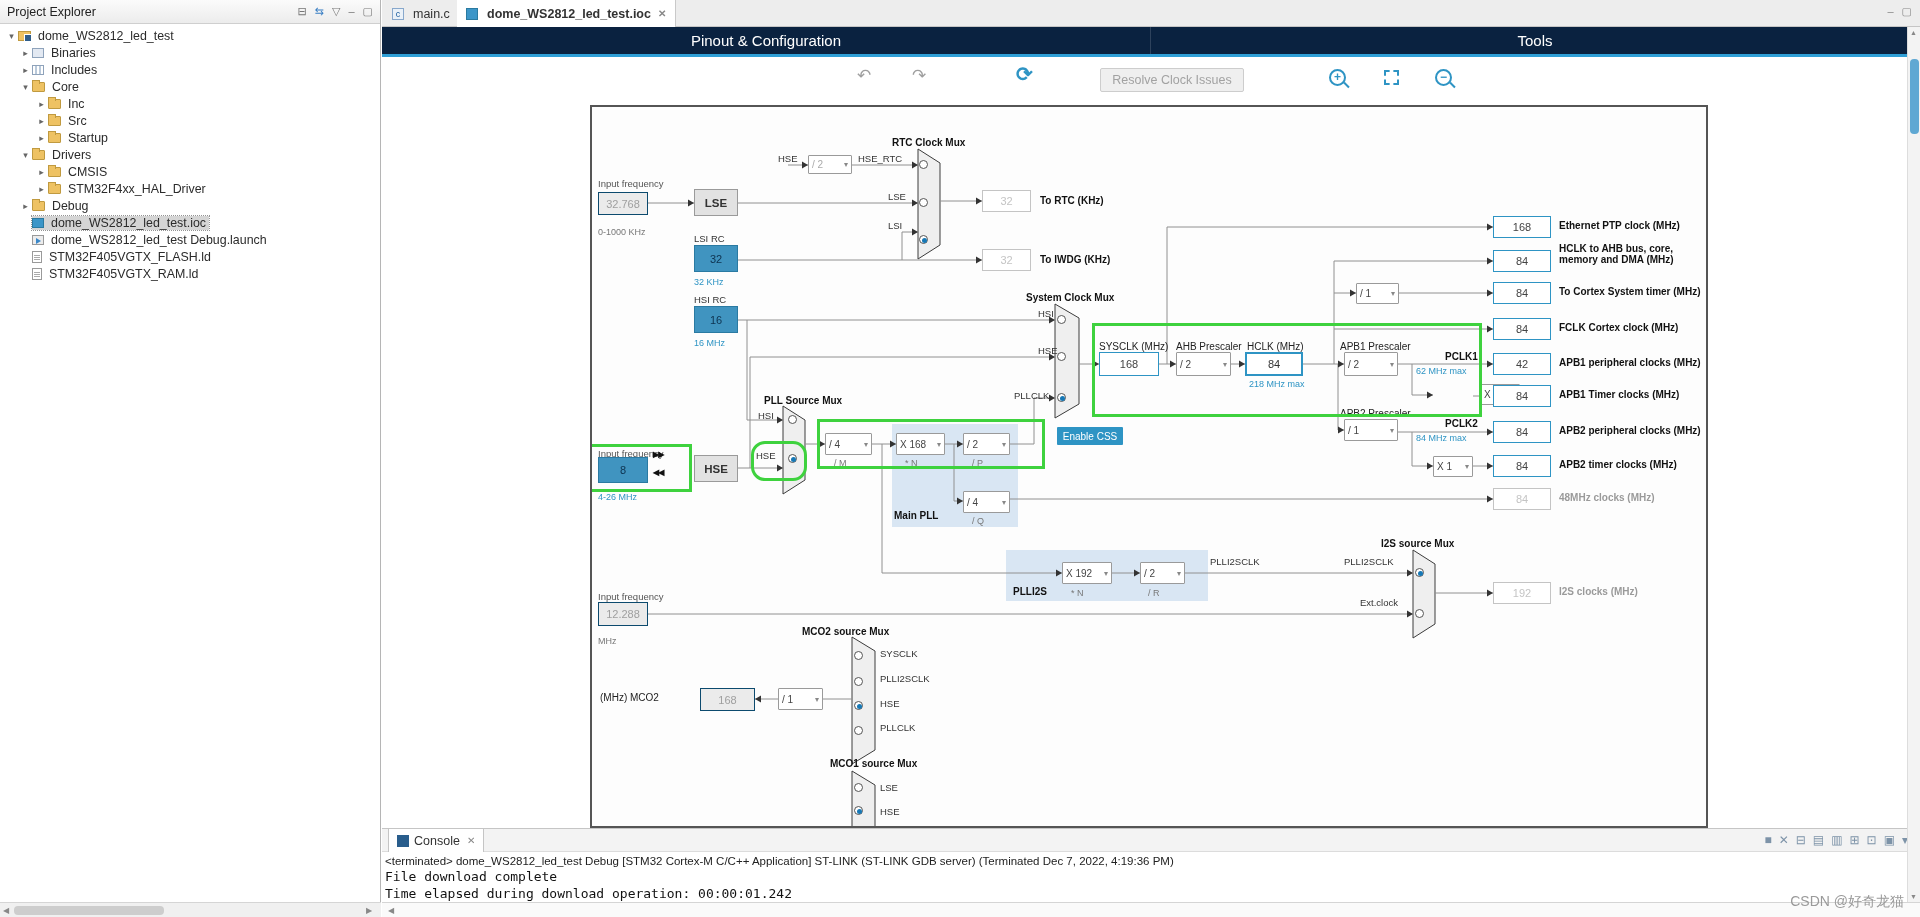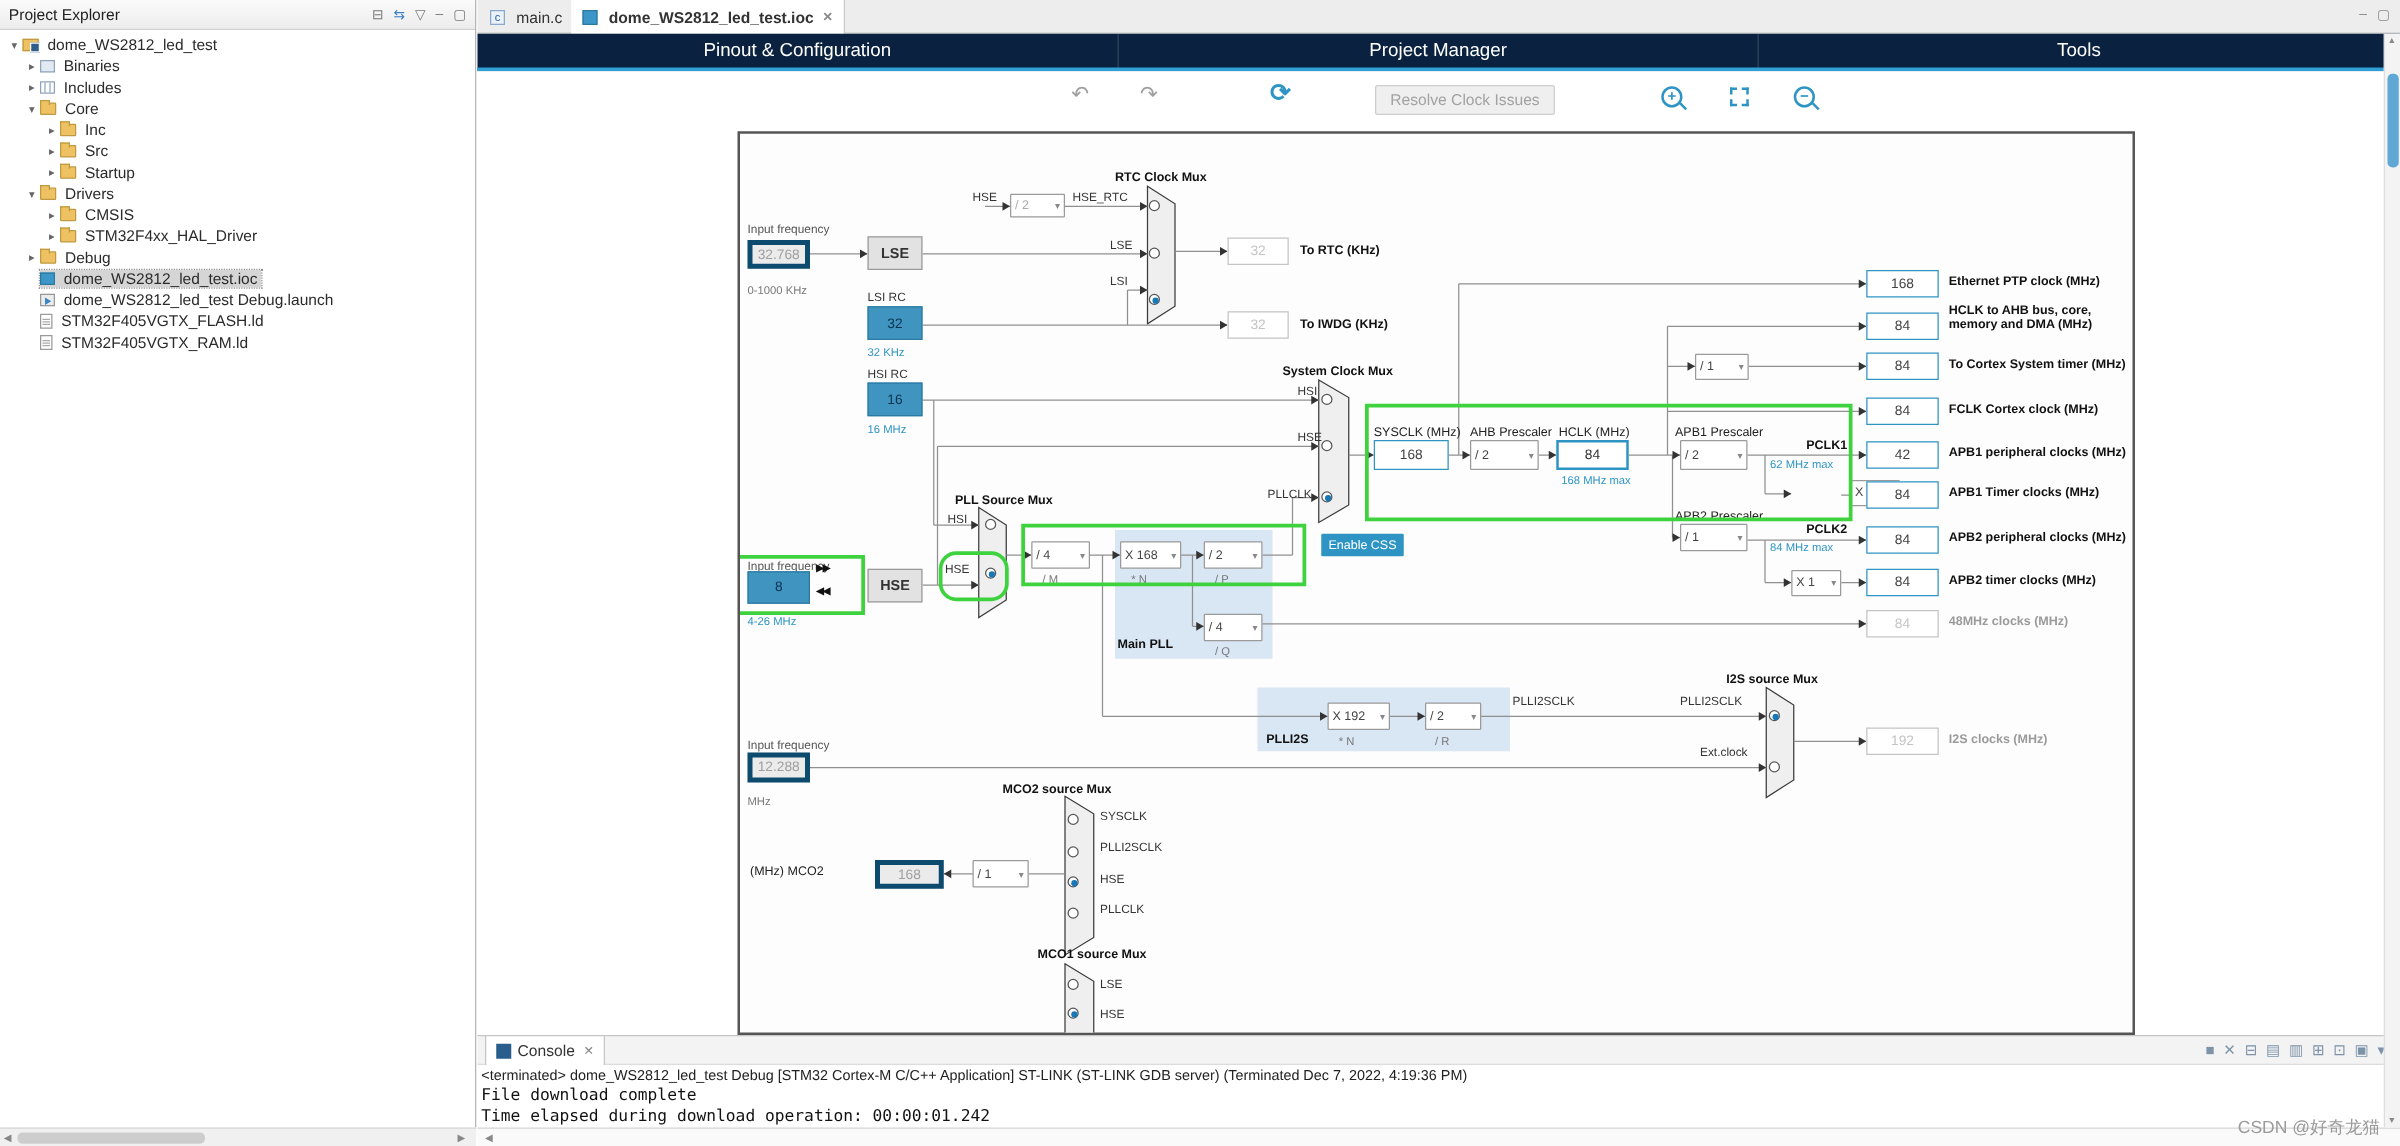--- a/index.html
+++ b/index.html
@@ -56,21 +56,21 @@
 
 #canvas{position:absolute;left:590px;top:105px;width:1118px;height:723px;border:2px solid #555;background:#fdfdfd;overflow:hidden}
 .region{position:absolute;background:#d9e6f3}
 .sel{position:absolute;background:#fff;border:1px solid #9a9a9a;border-radius:1px;font-size:10px;color:#444;display:flex;align-items:center;justify-content:space-between;padding:0 3px;cursor:pointer}
 .sel::after{content:"▾";font-size:8px;color:#888;margin-left:3px}
 .sel.dis{color:#ababab}
 .vbox{position:absolute;background:#fff;border:1px solid #2e94c4;color:#444;font-size:11px;display:flex;align-items:center;justify-content:center}
 .vbox.dis{border-color:#c4c4c4;color:#c4c4c4}
 .vbox.focus{border:2px solid #2e94c4;color:#333}
 .bblue{position:absolute;background:#4094c0;border:1px solid #2a7aa2;color:#0d3350;font-size:11px;display:flex;align-items:center;justify-content:center}
-.bgray{position:absolute;background:#ebebeb;border:4px solid #0c4a6e;color:#9f9f9f;font-size:11px;display:flex;align-items:center;justify-content:center}
+.bgray{position:absolute;background:#ebebeb;border:1px solid #0c4a6e;color:#9f9f9f;font-size:11px;display:flex;align-items:center;justify-content:center}
 .bsrc{position:absolute;background:#e2e2e2;border:1px solid #9a9a9a;color:#333;font-size:11.5px;font-weight:bold;display:flex;align-items:center;justify-content:center}
 .dl{position:absolute;font-size:10px;color:#222;white-space:nowrap}
 .dlb{position:absolute;font-size:10px;color:#111;font-weight:bold;white-space:nowrap}
 .dlb.wrap{white-space:normal;line-height:11px}
 .dls{position:absolute;font-size:9.5px;color:#333;white-space:nowrap}
 .cap{position:absolute;font-size:9px;color:#777;white-space:nowrap}
 .note{position:absolute;font-size:9px;color:#2e94c4;white-space:nowrap}
 .radio{position:absolute;width:9px;height:9px;border:1px solid #555;border-radius:50%;background:#fff;cursor:pointer}
 .radio.on::after{content:"";position:absolute;left:1.5px;top:1.5px;width:5px;height:5px;border-radius:50%;background:#1778b5}
 .anno{position:absolute;border:3px solid #3ed23e;z-index:60;pointer-events:none}
@@ -230,21 +230,20 @@
       <span class="tclose">✕</span>
     </div>
     <div class="win-ics">
       <span>‒</span>
       <span>▢</span>
     </div>
   </div>
 
   <div id="maintabs">
     <div class="mtab">Pinout &amp; Configuration</div>
-    <div class="mtab">Project Manager</div>
     <div class="mtab">Tools</div>
   </div>
 
   <div id="cfgbar">
     <span class="tic" style="left:475px;top:8px">↶</span>
     <span class="tic" style="left:530px;top:8px">↷</span>
     <span class="tic blue" style="left:634px;top:5px">⟳</span>
     <div class="resolve" style="left:718px;top:11px;width:144px;height:24px">Resolve Clock Issues</div>
     <span class="zoomc" style="left:947px;top:12px">+</span>
     <span class="fitic" style="left:1002px;top:13px"></span>
@@ -324,21 +323,21 @@
     <span class="radio" style="left:465px;top:245px"></span>
     <span class="radio on" style="left:465px;top:286px"></span>
     <div class="cssbtn" style="left:465px;top:320px;width:66px;height:18px">Enable CSS</div>
 
     <span class="dl" style="left:507px;top:234px">SYSCLK (MHz)</span>
     <div class="vbox" style="left:507px;top:245px;width:60px;height:24px">168</div>
     <span class="dl" style="left:584px;top:234px">AHB Prescaler</span>
     <div class="sel" style="left:584px;top:245px;width:55px;height:24px">/ 2</div>
     <span class="dl" style="left:655px;top:234px">HCLK (MHz)</span>
     <div class="vbox focus" style="left:653px;top:245px;width:58px;height:24px">84</div>
-    <span class="note" style="left:657px;top:272px">168 MHz max</span>
+    <span class="note" style="left:657px;top:272px">218 MHz max</span>
     <span class="dl" style="left:748px;top:234px">APB1 Prescaler</span>
     <div class="sel" style="left:752px;top:245px;width:54px;height:24px">/ 2</div>
     <span class="dlb" style="left:853px;top:244px">PCLK1</span>
     <span class="note" style="left:824px;top:259px">62 MHz max</span>
     <div class="sel" style="left:888px;top:277px;width:40px;height:21px">X 2</div>
     <span class="dl" style="left:748px;top:301px">APB2 Prescaler</span>
     <div class="sel" style="left:752px;top:312px;width:54px;height:22px">/ 1</div>
     <span class="dlb" style="left:853px;top:311px">PCLK2</span>
     <span class="note" style="left:824px;top:326px">84 MHz max</span>
     <div class="sel" style="left:841px;top:349px;width:40px;height:21px">X 1</div>

